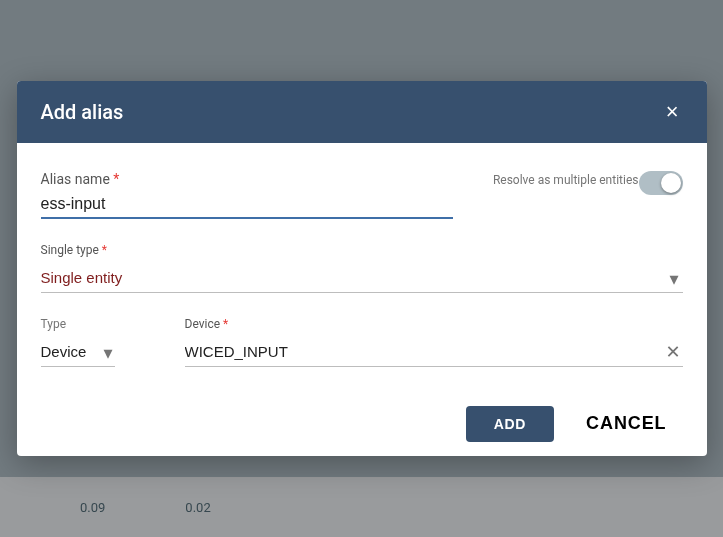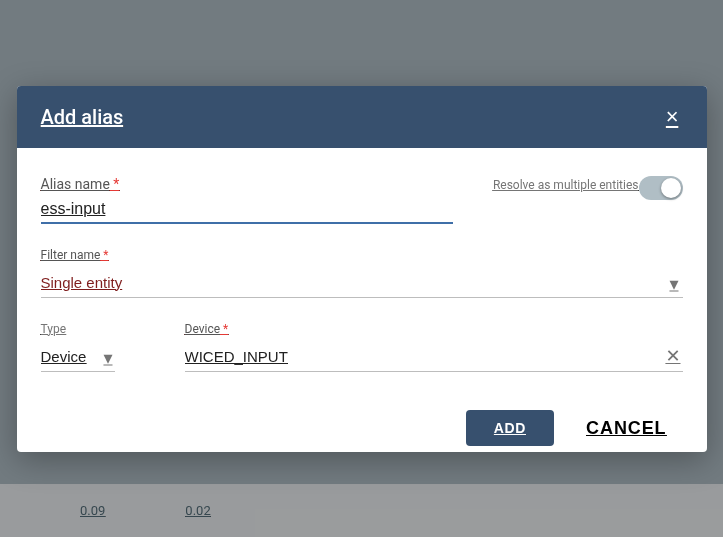--- a/index.html
+++ b/index.html
@@ -1,34 +1,34 @@
 <!DOCTYPE html>
 <html><head>
   <meta charset="utf-8">
   <style>
-    * { box-sizing: border-box; margin: 0; padding: 0; text-decoration: underline; }
+    * { box-sizing: border-box; margin: 0; padding: 0; }
     body {
       width: 723px;
       height: 537px;
       font-family: Roboto, Arial, sans-serif;
       background: #b0bec5;
       display: flex;
       align-items: center;
       justify-content: center;
       position: relative;
       overflow: hidden;
     }
 
     
     .bg-table {
       position: absolute;
       bottom: 0;
       left: 0;
       right: 0;
-      height: 53px;
+      height: 60px;
       background: #eceff1;
       display: flex;
       align-items: center;
       padding: 0 80px;
       gap: 80px;
     }
     .bg-table span {
       color: #546e7a;
       font-size: 13px;
     }
@@ -256,21 +256,21 @@
       padding: 0;
       display: flex;
       align-items: center;
     }
 
     
     .dialog-footer {
       display: flex;
       justify-content: flex-end;
       align-items: center;
-      padding: 16px 24px 3px;
+      padding: 16px 24px 12px;
       gap: 16px;
     }
     .btn-add {
       background: #37506e;
       color: #fff;
       border: none;
       border-radius: 4px;
       padding: 10px 28px;
       font-size: 14px;
       font-weight: 700;
@@ -316,21 +316,21 @@
         <div class="toggle-group">
           <span class="toggle-label">Resolve as multiple entities</span>
           <div class="toggle-track">
             <div class="toggle-thumb"></div>
           </div>
         </div>
       </div>
 
       <div class="field-filter">
         <div class="filter-label">
-          <span class="black">Filter name</span><span> *</span>
+          <span class="black">Single type</span><span> *</span>
         </div>
         <div class="select-wrapper">
           <select class="select-input">
             <option>Single entity</option>
             <option>Multiple entities</option>
           </select>
           <span class="select-arrow">▾</span>
         </div>
       </div>
 

